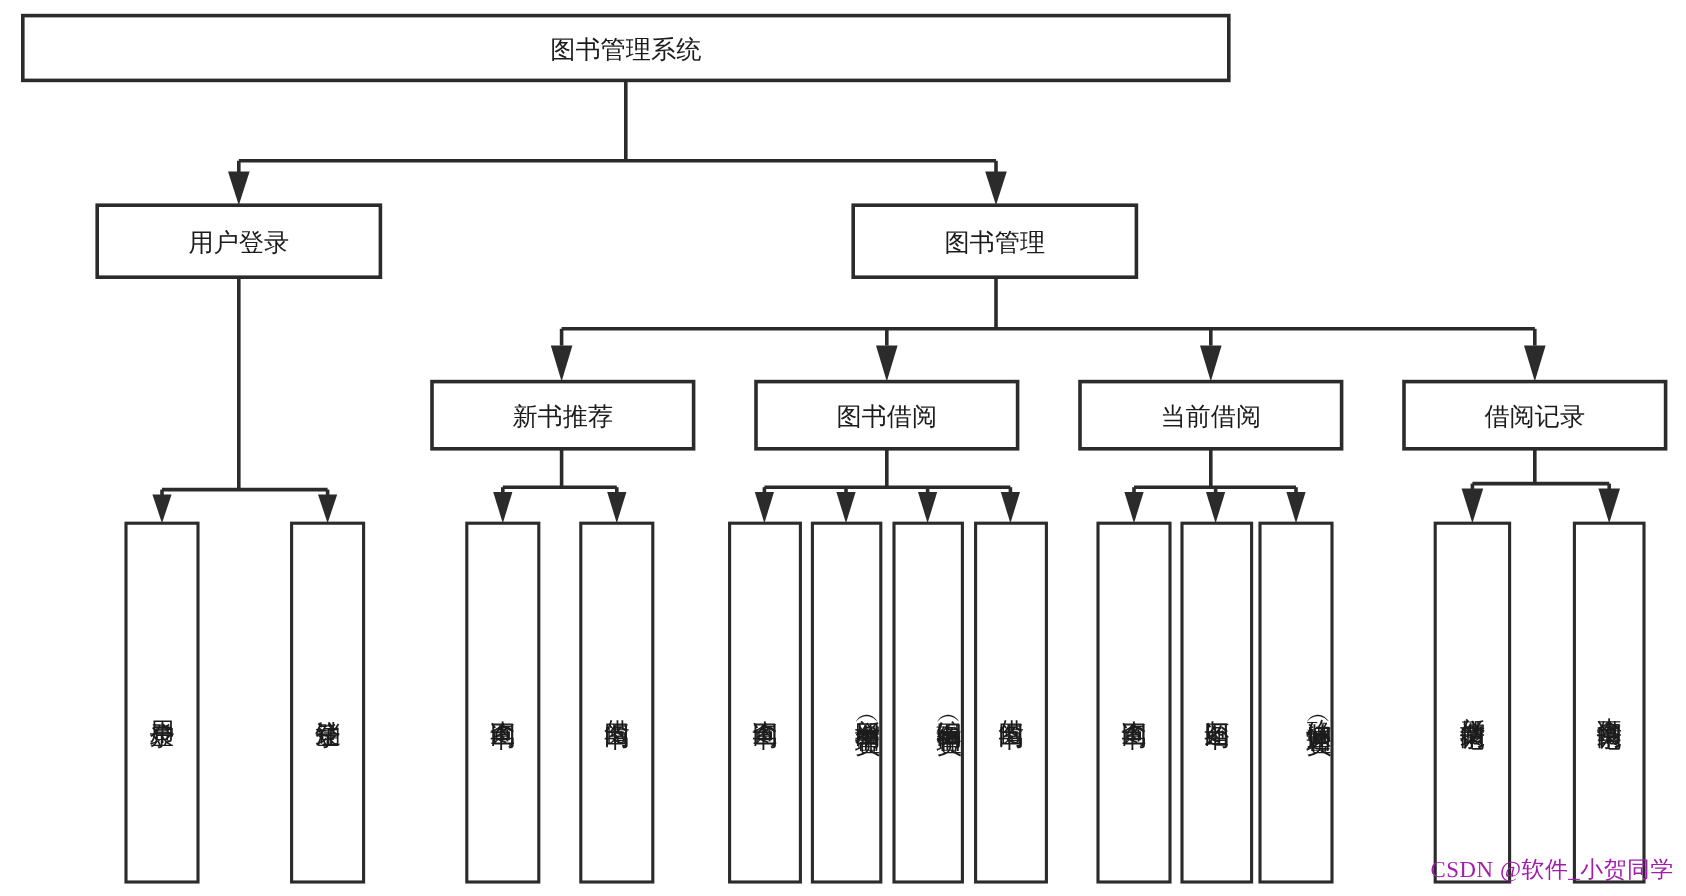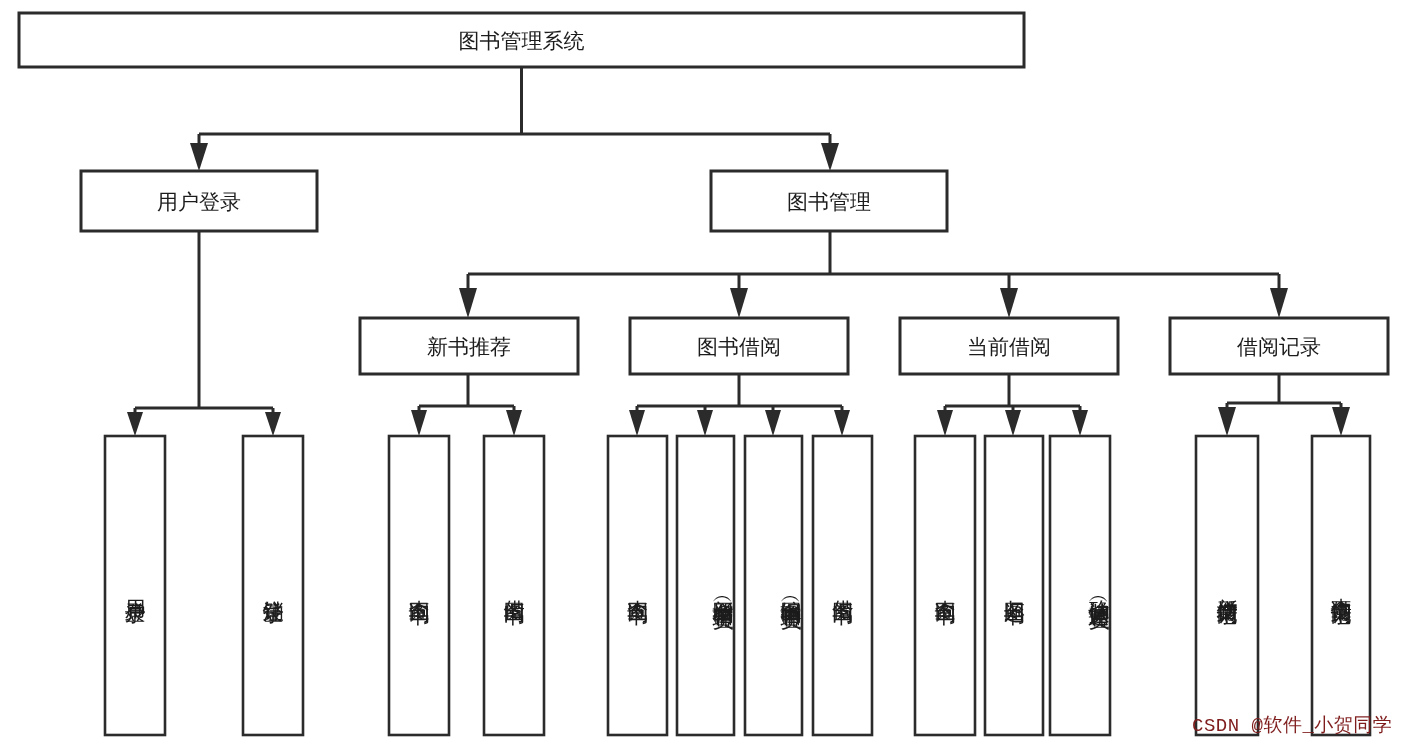--- a/index.html
+++ b/index.html
@@ -63,23 +63,23 @@
     letter-spacing: 1.5px;
     display: flex;
     align-items: center;
     justify-content: center;
     text-align: center;
     white-space: pre;
     pointer-events: none;
   }
   .watermark {
     position: absolute;
-    font-family: Liberation Mono, monospace;
+    font-family: Liberation Serif, serif;
     font-size: 19px;
-    color: #7f1d1d;
+    color: #a21caf;
     left: 1192px;
     top: 712px;
     letter-spacing: 0.5px;
     white-space: nowrap;
   }
 </style>
 </head>
 <body>
 
 <div id="diagram-root">

